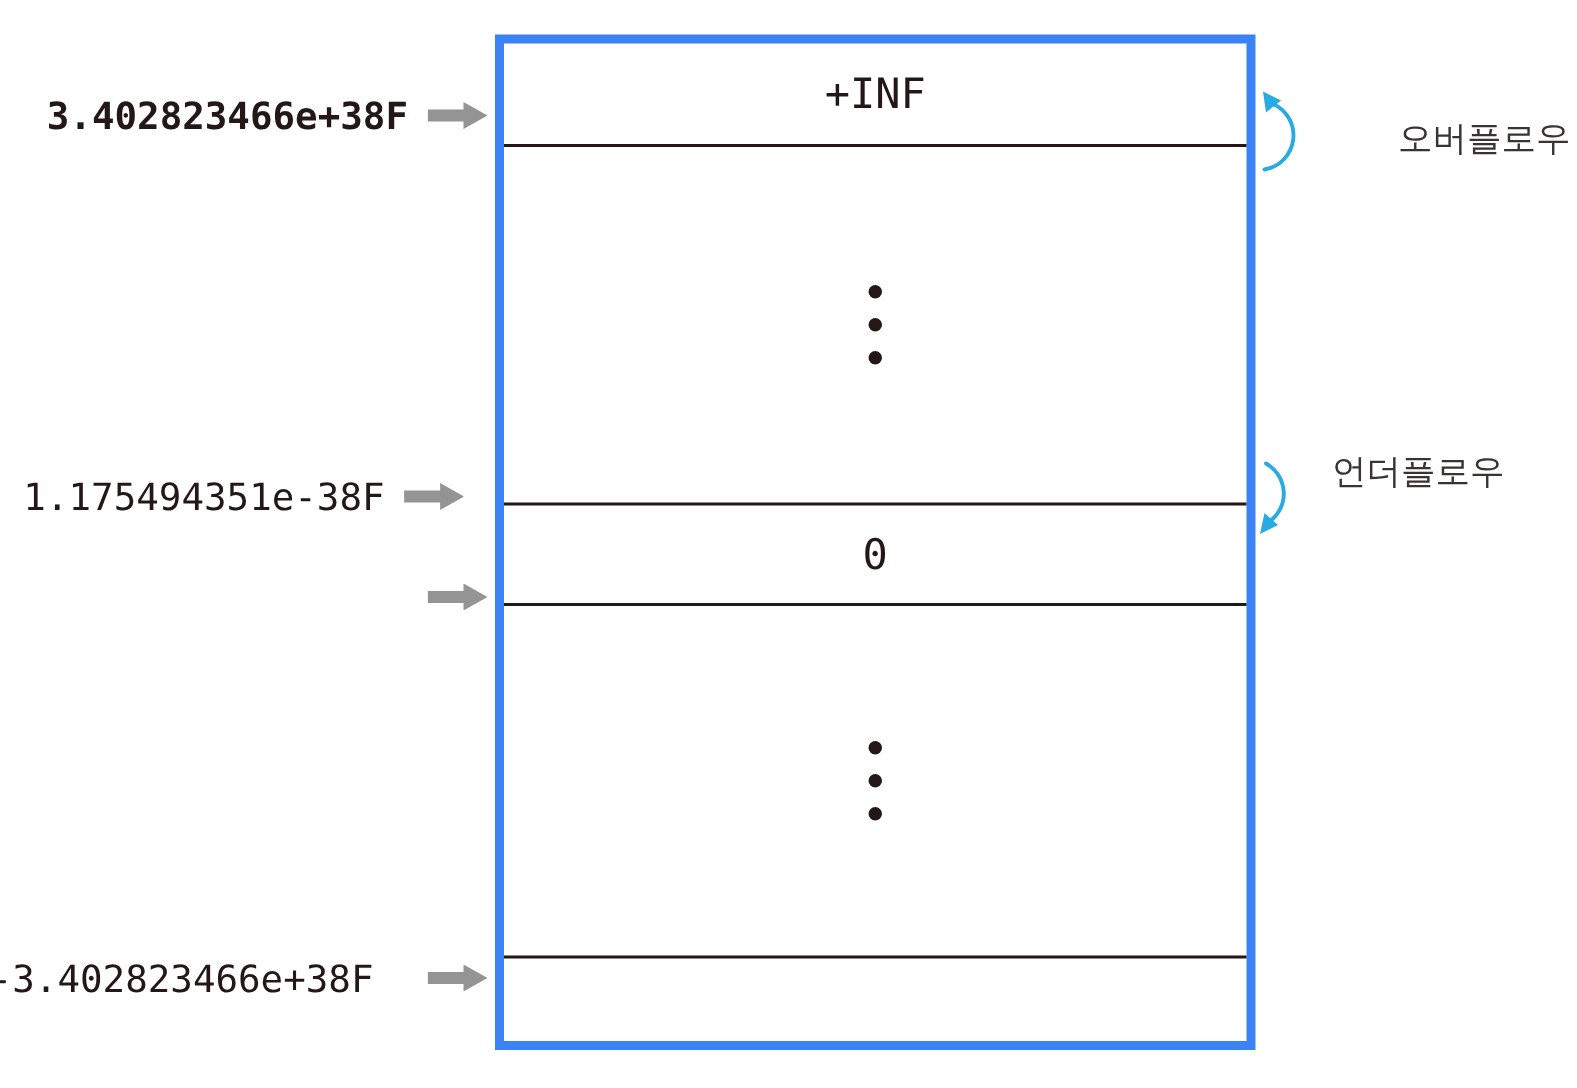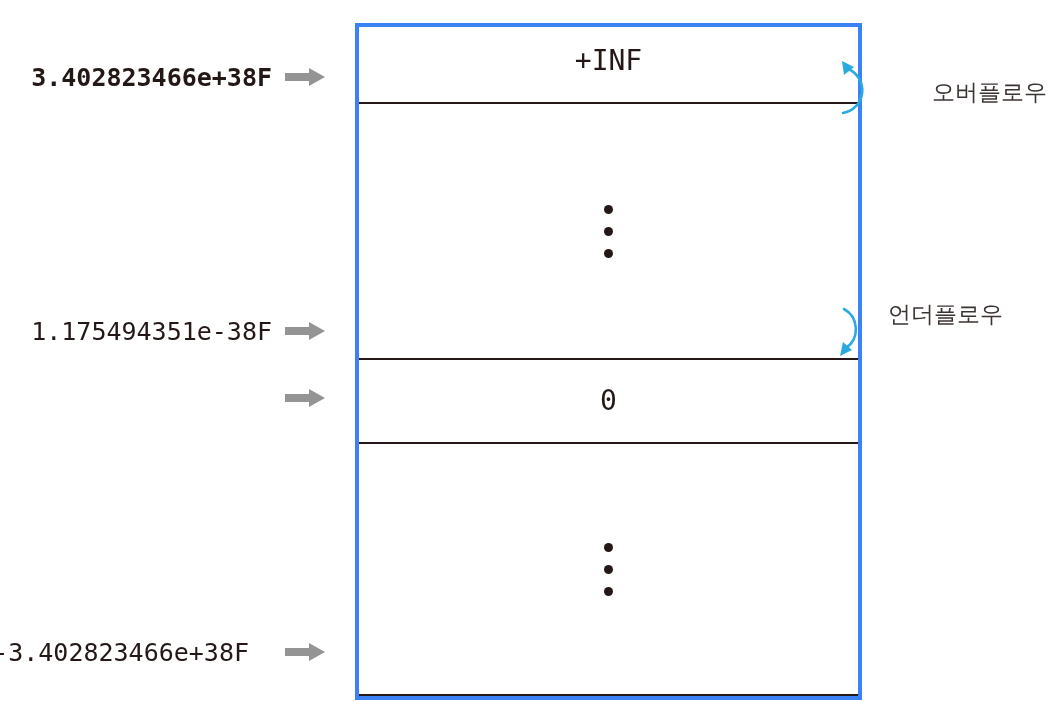--- a/index.html
+++ b/index.html
@@ -13,29 +13,28 @@
     height: 725px;
     background: #ffffff;
     overflow: hidden;
     font-family: "DejaVu Sans Mono", monospace;
     color: #231815;
   }
 
   
   .range-box {
     position: absolute;
-    left: 355px;
+    left: 330px;
     top: 23px;
     width: 507px;
     height: 677px;
-    border: 4px solid #3b82f6;
+    border: 6px solid #3b82f6;
     box-sizing: border-box;
     display: flex;
     flex-direction: column;
-    justify-content: space-between;
   }
   .band {
     display: flex;
     align-items: center;
     justify-content: center;
   }
   .band-text {
     font-family: "DejaVu Sans Mono", monospace;
     font-size: 28px;
     line-height: 1;
@@ -69,21 +68,21 @@
     position: absolute;
     left: 0;
     width: 325px;
     height: 32px;
     display: flex;
     align-items: center;
     justify-content: flex-end;
     gap: 13px;
   }
   .row-1 { top: 61px; font-weight: bold; }
-  .row-2 { top: 315px; }
+  .row-2 { top: 315px; justify-content: center; }
   .row-3 { top: 382px; }
   .row-4 { top: 636px; gap: 36px; }
   .mono-label {
     font-family: "DejaVu Sans Mono", monospace;
     font-size: 25px;
     line-height: 1;
     color: #231815;
     white-space: nowrap;
   }
   .block-arrow {

